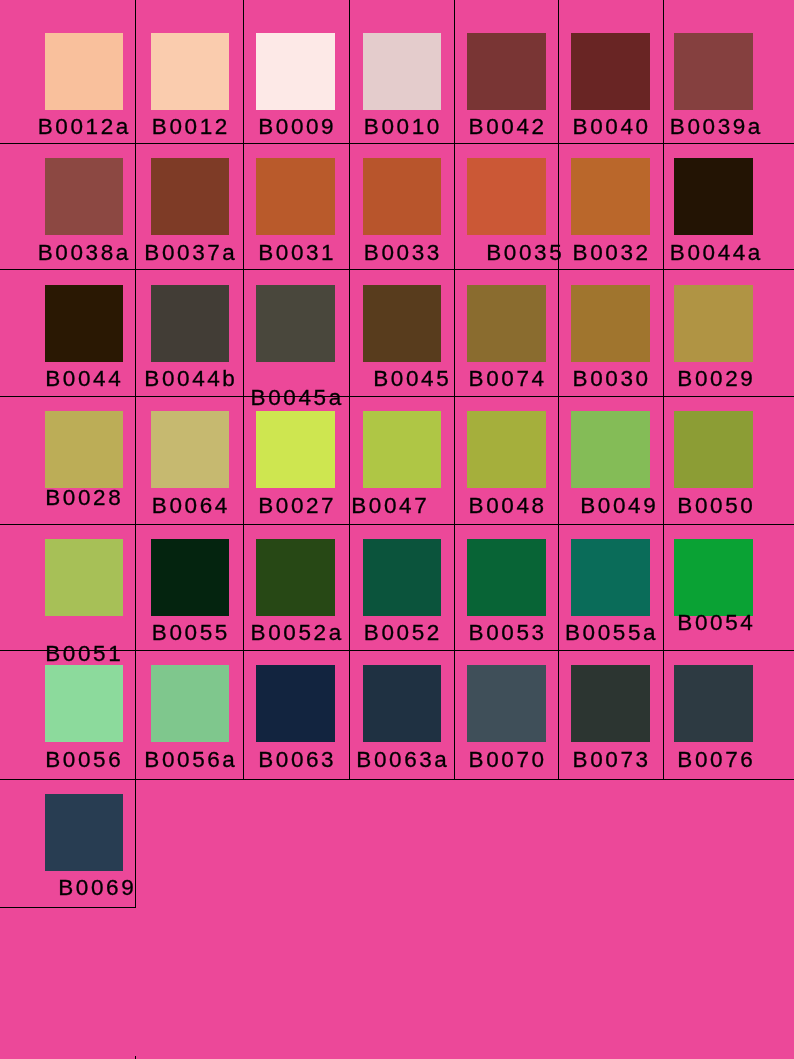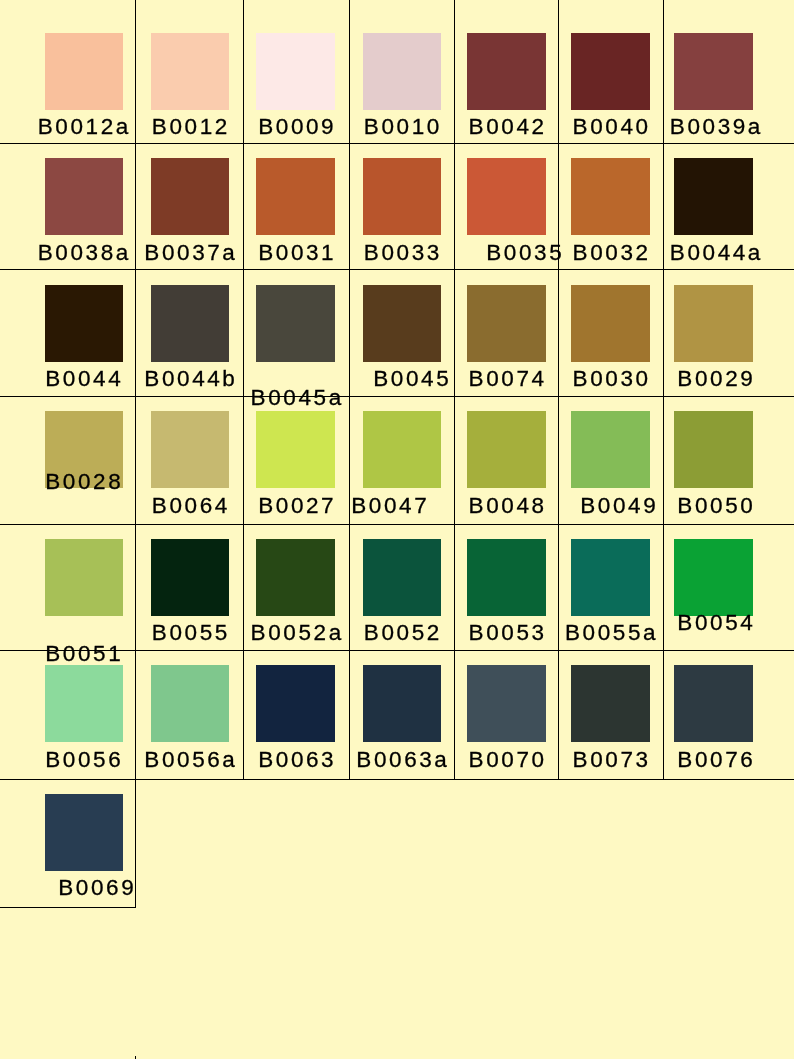--- a/index.html
+++ b/index.html
@@ -11,21 +11,21 @@
   body {
     width: 794px;
     height: 1059px;
     overflow: hidden;
     font-family: "Liberation Sans", sans-serif;
   }
   .page {
     position: relative;
     width: 794px;
     height: 1059px;
-    background: #fef9c3;
+    background: #ec4899;
     overflow: hidden;
   }
   .grid-lines { position: absolute; left: 0; top: 0; width: 794px; height: 1059px; }
   .hline {
     position: absolute;
     left: 0;
     height: 1px;
     background: #000000;
   }
   .vline {
@@ -165,21 +165,21 @@
         <div class="lbl" style="left:550.3px;top:368.3px">B0030</div>
       </div>
       <div class="cell">
         <div class="sw" style="left:674.4px;top:285.0px;width:78.6px;height:77.1px;background:#B09444"></div>
         <div class="lbl" style="left:655.1px;top:368.3px">B0029</div>
       </div>
     </div>
     <div class="row">
       <div class="cell">
         <div class="sw" style="left:44.8px;top:411.4px;width:78.6px;height:77.1px;background:#BCAD57"></div>
-        <div class="lbl" style="left:23.0px;top:471px">B0028</div>
+        <div class="lbl" style="left:23.0px;top:487px">B0028</div>
       </div>
       <div class="cell">
         <div class="sw" style="left:150.7px;top:411.4px;width:78.6px;height:77.1px;background:#C6B970"></div>
         <div class="lbl" style="left:129.6px;top:494.7px">B0064</div>
       </div>
       <div class="cell">
         <div class="sw" style="left:256.0px;top:411.4px;width:78.6px;height:77.1px;background:#CEE650"></div>
         <div class="lbl" style="left:235.9px;top:494.7px">B0027</div>
       </div>
       <div class="cell">

